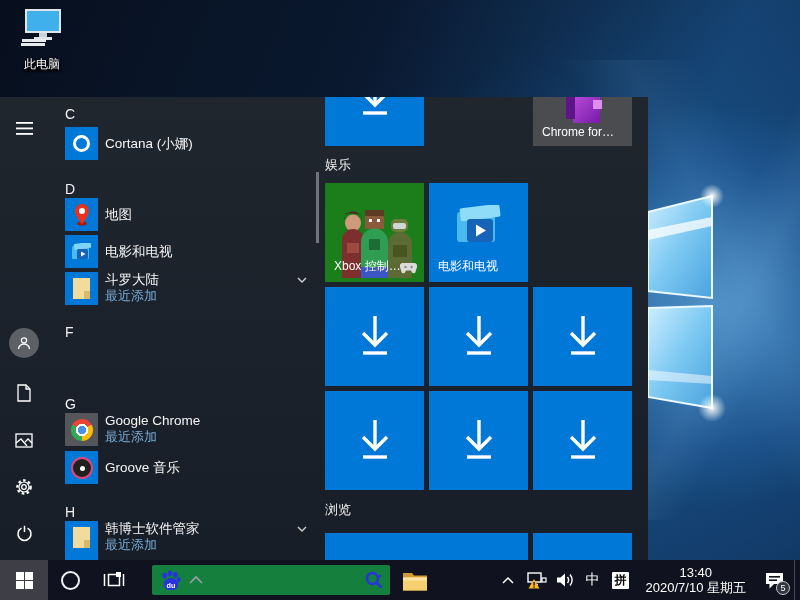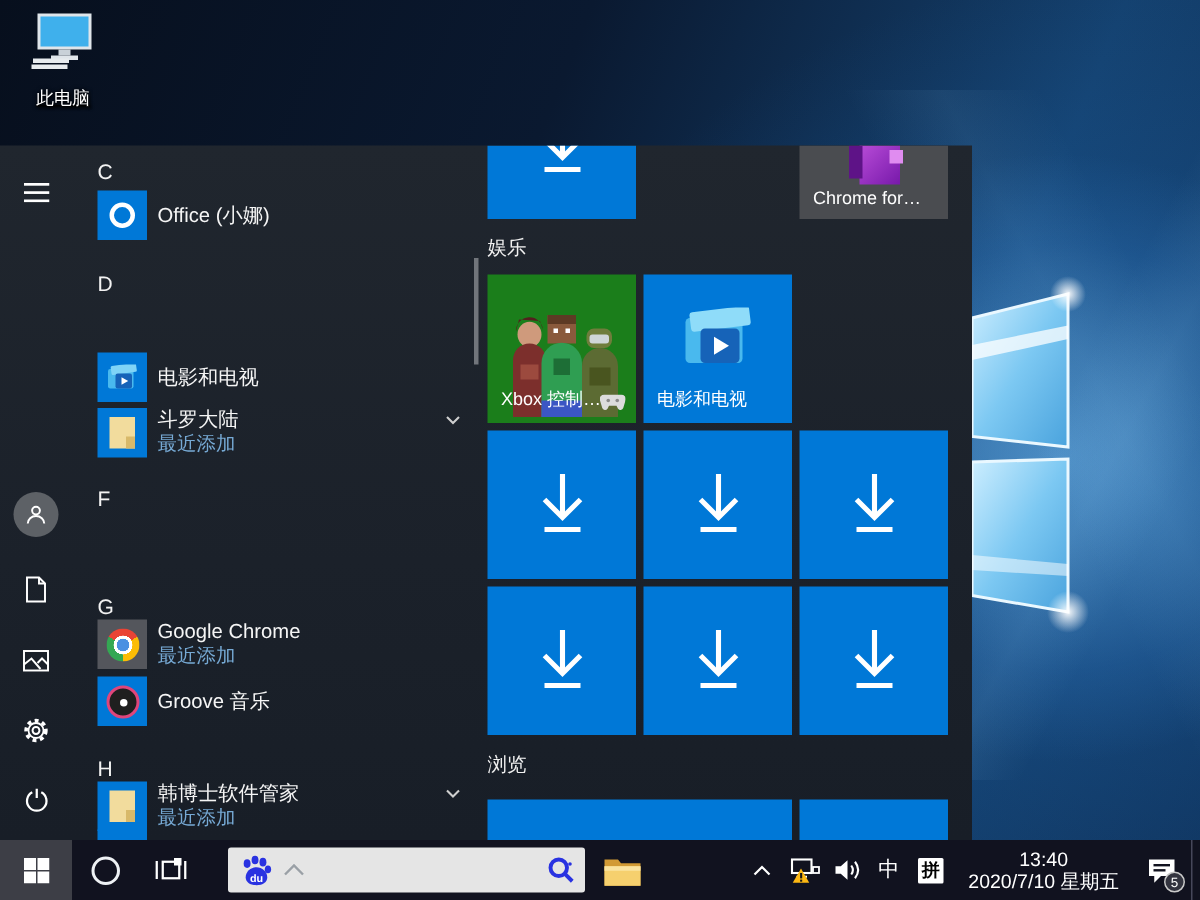--- a/index.html
+++ b/index.html
@@ -73,21 +73,21 @@
   .xbox-art { position:absolute; inset:0; }
   .xbox-pad { position:absolute; right:7px; bottom:8px; }
 
   
   .taskbar { position:absolute; left:0; bottom:0; width:800px; height:40px; background:#11121f; display:flex; align-items:center; }
   .tb-btn { height:40px; display:flex; align-items:center; justify-content:center; cursor:pointer; }
   .start-btn { width:48px; background:#3d3e46; }
   .cortana-btn { width:44px; }
   .cortana-taskbar-ring { width:19px; height:19px; border:2px solid #eef1f4; border-radius:50%; }
   .taskview-btn { width:44px; }
-  .search-box { position:relative; margin-left:16px; width:238px; height:30px; background:#e5e5e5; border-radius:2px; display:flex; align-items:center; cursor:text; }
+  .search-box { position:relative; margin-left:16px; width:238px; height:30px; background:#15803d; border-radius:2px; display:flex; align-items:center; cursor:text; }
   .search-box .paw { margin-left:7px; }
   .search-box .sb-chevron { margin-left:6px; }
   .search-box .sb-mag { position:absolute; right:6px; top:5px; }
   .explorer-btn { width:46px; margin-left:2px; }
   .tray { position:absolute; right:0; top:0; height:40px; display:flex; align-items:center; }
   .tray-btn { height:40px; display:flex; align-items:center; justify-content:center; cursor:pointer; }
   .ime-lang { font-size:14px; color:#fff; padding:0 6px; }
   .ime-mode { width:17px; height:17px; background:#fff; color:#000; font-size:12px; font-weight:bold; display:flex; align-items:center; justify-content:center; border-radius:1px; }
   .clock { padding:0 8px 0 10px; text-align:center; color:#fff; font-size:13px; line-height:15px; cursor:pointer; }
   .action-btn { width:40px; position:relative; }
@@ -182,25 +182,35 @@
       </div>
     </div>
 
     <div class="app-list">
       <div class="app-letter" style="top:4px">C</div>
 
       <div class="app-item" style="top:30px">
         <span class="app-ico ico-blue">
             <span class="cortana-ring"></span>
           </span>
-        <span class="app-name">Office (小娜)</span>
+        <span class="app-name">Cortana (小娜)</span>
       </div>
 
       <div class="app-letter" style="top:79px">D</div>
 
+      <div class="app-item" style="top:101px">
+        <span class="app-ico ico-blue">
+          <svg width="18" height="22" viewBox="0 0 18 22">
+              <ellipse cx="9" cy="19.5" rx="5" ry="2" fill="#9e1c10"></ellipse>
+              <path d="M9,0 a7,7 0 0 1 7,7 c0,5 -7,13 -7,13 s-7,-8 -7,-13 a7,7 0 0 1 7,-7 z" fill="#e8321e"></path>
+              <circle cx="9" cy="7" r="3" fill="#fff"></circle>
+            </svg>
+        </span>
+        <span class="app-name">地图</span>
+      </div>
 
       <div class="app-item" style="top:138px">
         <span class="app-ico ico-blue">
           <svg width="20" height="18" viewBox="0 0 20 18">
               <rect x="0" y="3" width="17" height="13" rx="1.5" fill="#49b9ee"></rect>
               <rect x="2" y="0" width="17" height="6" rx="1" fill="#7fd4f7" transform="rotate(-8 10 3)"></rect>
               <rect x="5" y="6" width="11" height="10" rx="1.5" fill="#1663b8"></rect>
               <polygon points="9,8.5 13.5,11 9,13.5" fill="#fff"></polygon>
             </svg>
         </span>

